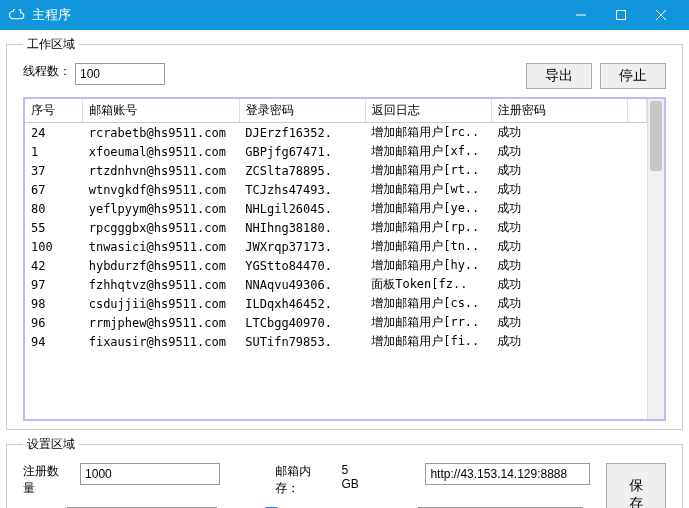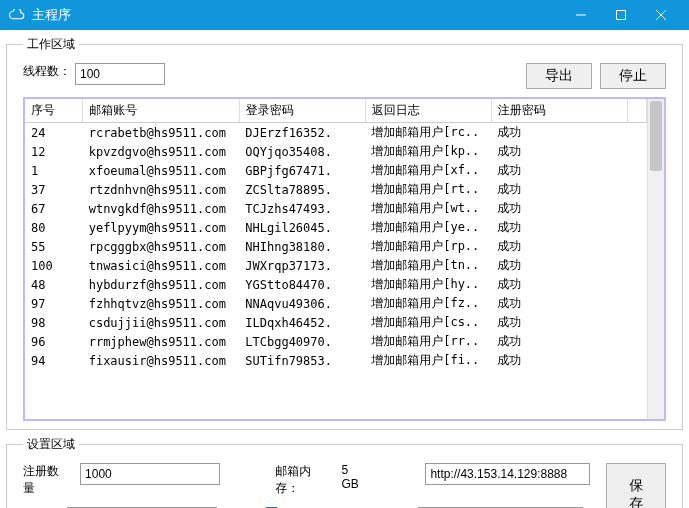--- a/index.html
+++ b/index.html
@@ -95,28 +95,20 @@
           <tbody id="tbody">
               <tr>
                 <td>24</td>
                 <td>rcrabetb@hs9511.com</td>
                 <td>DJErzf16352.</td>
                 <td>增加邮箱用户[rc..</td>
                 <td>成功</td>
                 <td></td>
               </tr>
               <tr>
-                <td>12</td>
-                <td>kpvzdgvo@hs9511.com</td>
-                <td>OQYjqo35408.</td>
-                <td>增加邮箱用户[kp..</td>
-                <td>成功</td>
-                <td></td>
-              </tr>
-              <tr>
                 <td>1</td>
                 <td>xfoeumal@hs9511.com</td>
                 <td>GBPjfg67471.</td>
                 <td>增加邮箱用户[xf..</td>
                 <td>成功</td>
                 <td></td>
               </tr>
               <tr>
                 <td>37</td>
                 <td>rtzdnhvn@hs9511.com</td>
@@ -151,32 +143,32 @@
               </tr>
               <tr>
                 <td>100</td>
                 <td>tnwasici@hs9511.com</td>
                 <td>JWXrqp37173.</td>
                 <td>增加邮箱用户[tn..</td>
                 <td>成功</td>
                 <td></td>
               </tr>
               <tr>
-                <td>48</td>
+                <td>42</td>
                 <td>hybdurzf@hs9511.com</td>
                 <td>YGStto84470.</td>
                 <td>增加邮箱用户[hy..</td>
                 <td>成功</td>
                 <td></td>
               </tr>
               <tr>
                 <td>97</td>
                 <td>fzhhqtvz@hs9511.com</td>
                 <td>NNAqvu49306.</td>
-                <td>增加邮箱用户[fz..</td>
+                <td>面板Token[fz..</td>
                 <td>成功</td>
                 <td></td>
               </tr>
               <tr>
                 <td>98</td>
                 <td>csdujjii@hs9511.com</td>
                 <td>ILDqxh46452.</td>
                 <td>增加邮箱用户[cs..</td>
                 <td>成功</td>
                 <td></td>

